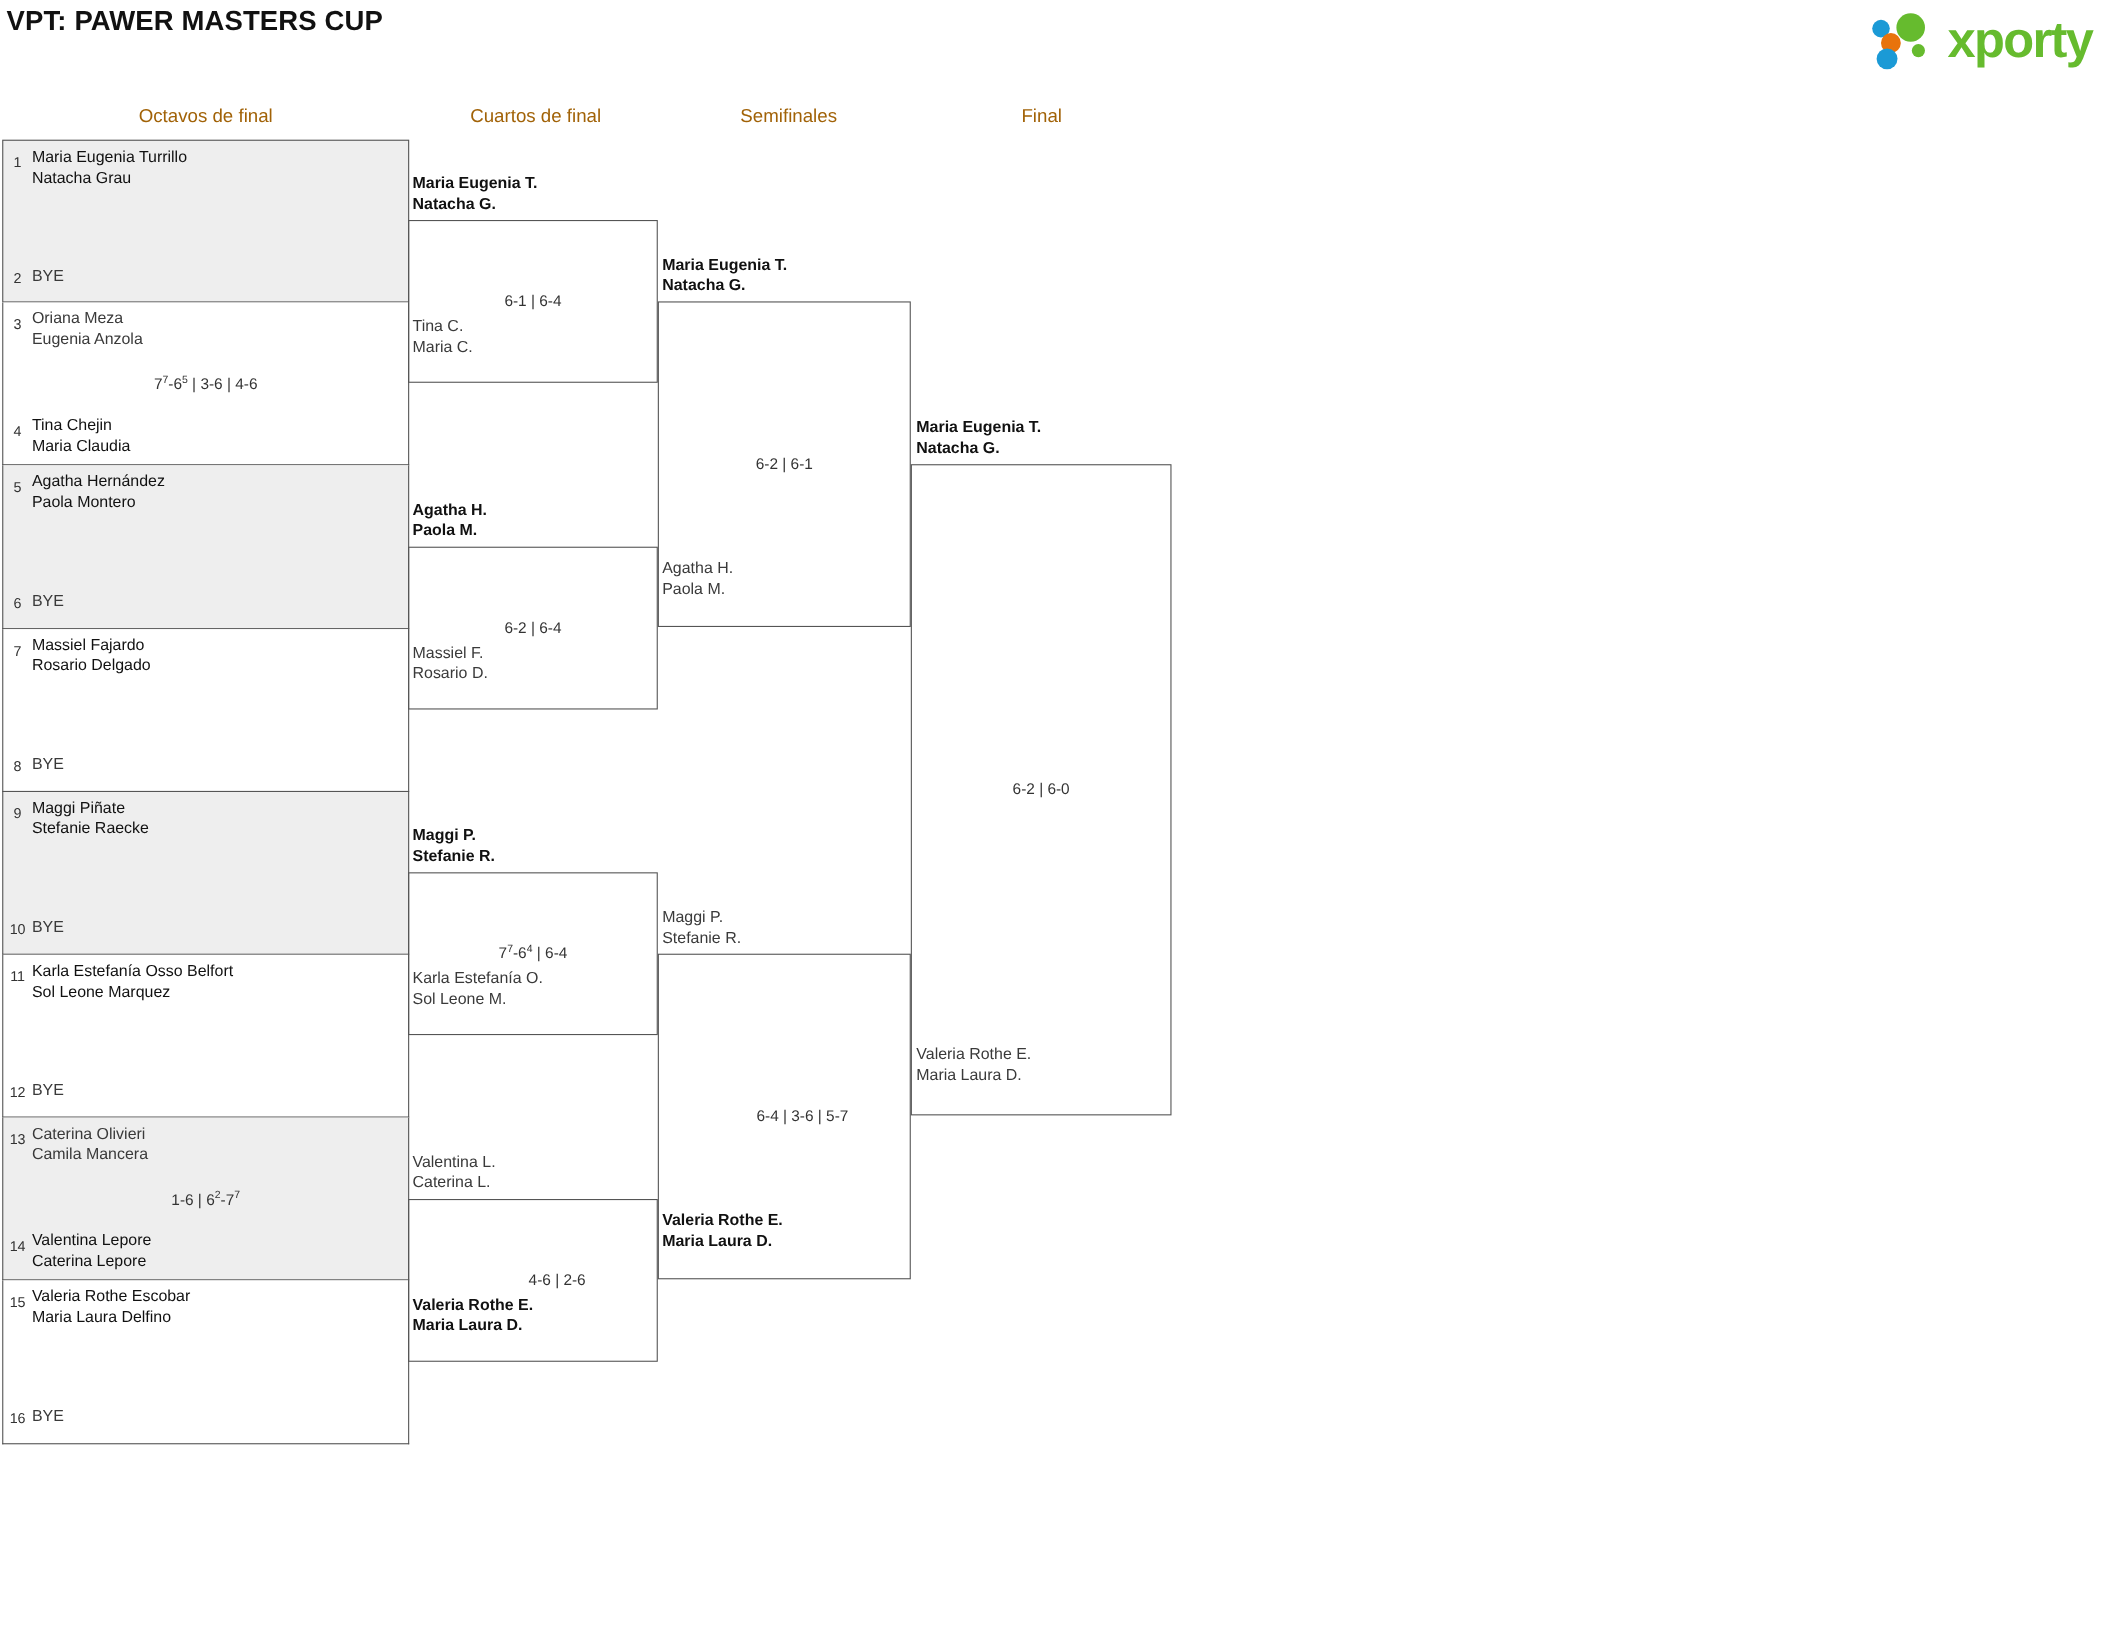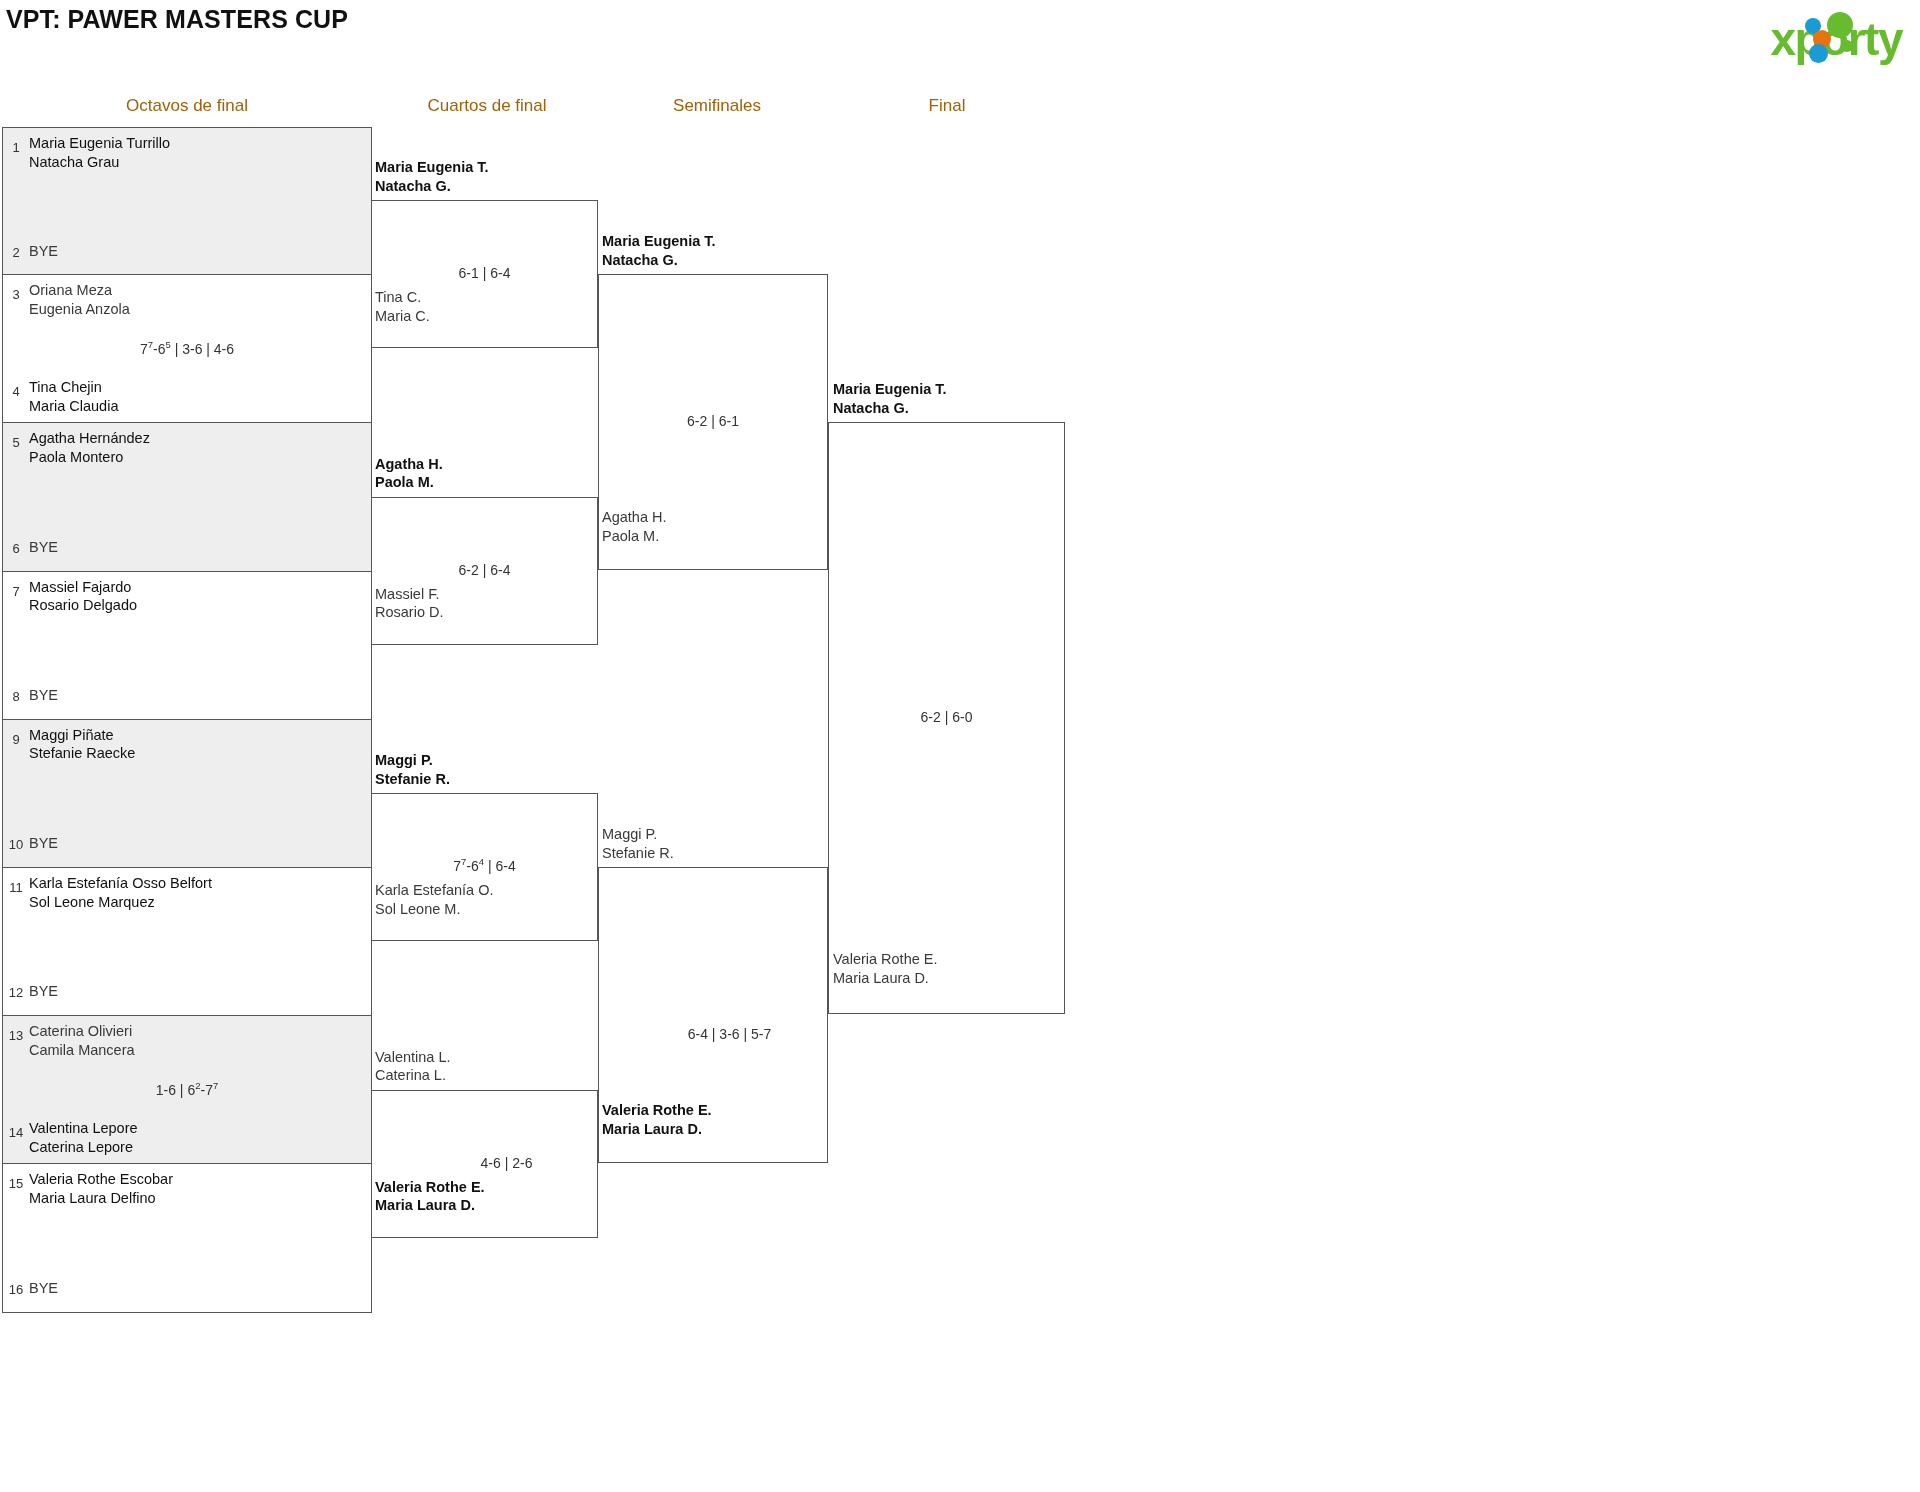--- a/index.html
+++ b/index.html
@@ -9,21 +9,21 @@
     font-family: "Liberation Sans", "DejaVu Sans", sans-serif;
     color: #1a1a1a;
     overflow: hidden;
   }
   .page { position: relative; width: 1920px; height: 1492px; }
 
   
   .title-block { position: absolute; left: 6px; top: 4px; }
   .title-line { font-size: 25px; font-weight: 700; letter-spacing: .1px; line-height: 31px; color: #111; white-space: nowrap; }
 
-  .logo { position: absolute; right: 18px; top: 10px; display: flex; align-items: center; gap: 6px; height: 52px; flex-direction: column; }
+  .logo { position: absolute; right: 18px; top: 10px; display: flex; align-items: center; gap: 6px; height: 52px; }
   .logo-dots { position: relative; width: 62px; height: 52px; }
   .dot { position: absolute; border-radius: 50%; }
   .d1 { width: 16px; height: 16px; background: #1b9ad6; left: 0px;  top: 8px; }
   .d2 { width: 26px; height: 26px; background: #66bb2e; left: 22px; top: 2px; }
   .d3 { width: 18px; height: 18px; background: #e8730c; left: 8px;  top: 20px; }
   .d4 { width: 12px; height: 12px; background: #66bb2e; left: 36px; top: 30px; }
   .d5 { width: 19px; height: 19px; background: #1b9ad6; left: 4px;  top: 34px; }
   .logo-word { font-size: 46px; font-weight: 700; color: #66bb2e; letter-spacing: -1.5px; line-height: 46px; }
 
   
@@ -258,21 +258,21 @@
       <div class="mscore" style="left: 598px; width: 230px; top: 413px;">6-2 | 6-1</div>
       <div class="mlabel" style="left: 602px; top: 508px;">
         <div>Agatha H.</div>
         <div>Paola M.</div>
       </div>
       <div class="mbox" style="left: 598px; top: 867px; width: 230px; height: 296px;"></div>
       <div class="mlabel" style="left: 602px; top: 825px;">
         <div>Maggi P.</div>
         <div>Stefanie R.</div>
       </div>
-      <div class="mscore" style="left: 598px; width: 263px; top: 1006px; margin-top: 20px;">6-4 | 3-6 | 5-7</div>
+      <div class="mscore" style="left: 598px; width: 263px; top: 1006px;">6-4 | 3-6 | 5-7</div>
       <div class="mlabel win" style="left: 602px; top: 1101px;">
         <div>Valeria Rothe E.</div>
         <div>Maria Laura D.</div>
       </div>
     </div>
 
   <div id="r4-layer">
       <div class="mbox" style="left: 828px; top: 422px; width: 237px; height: 592px;"></div>
       <div class="mlabel win" style="left: 833px; top: 380px;">
         <div>Maria Eugenia T.</div>

